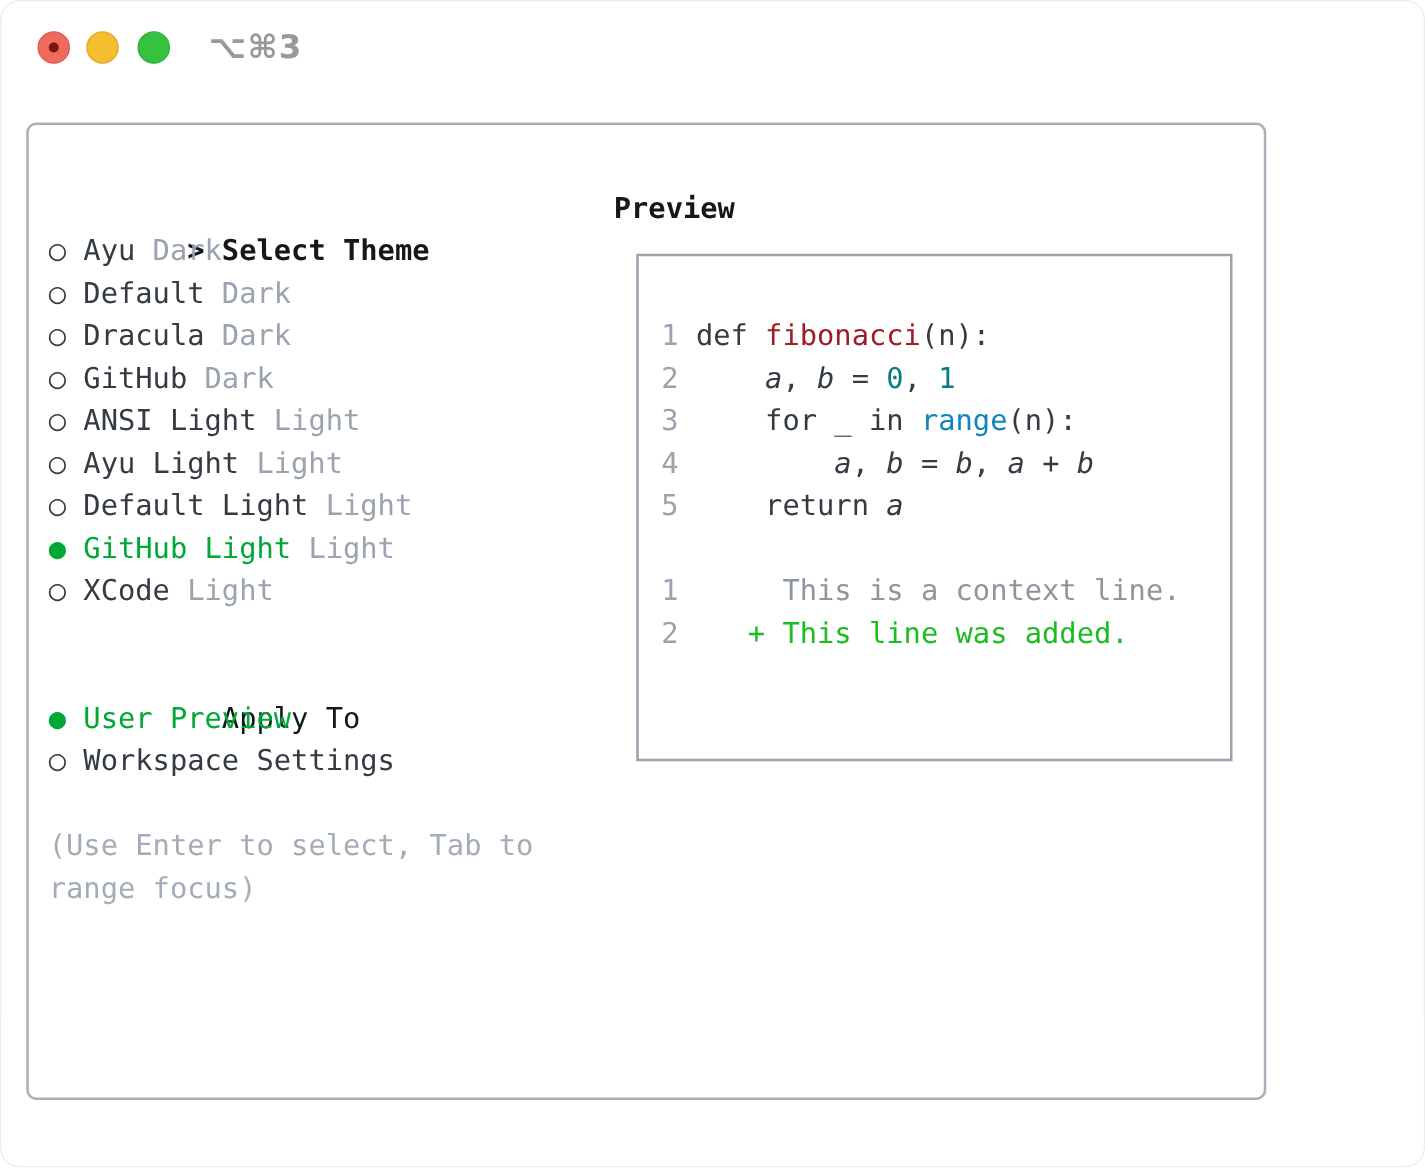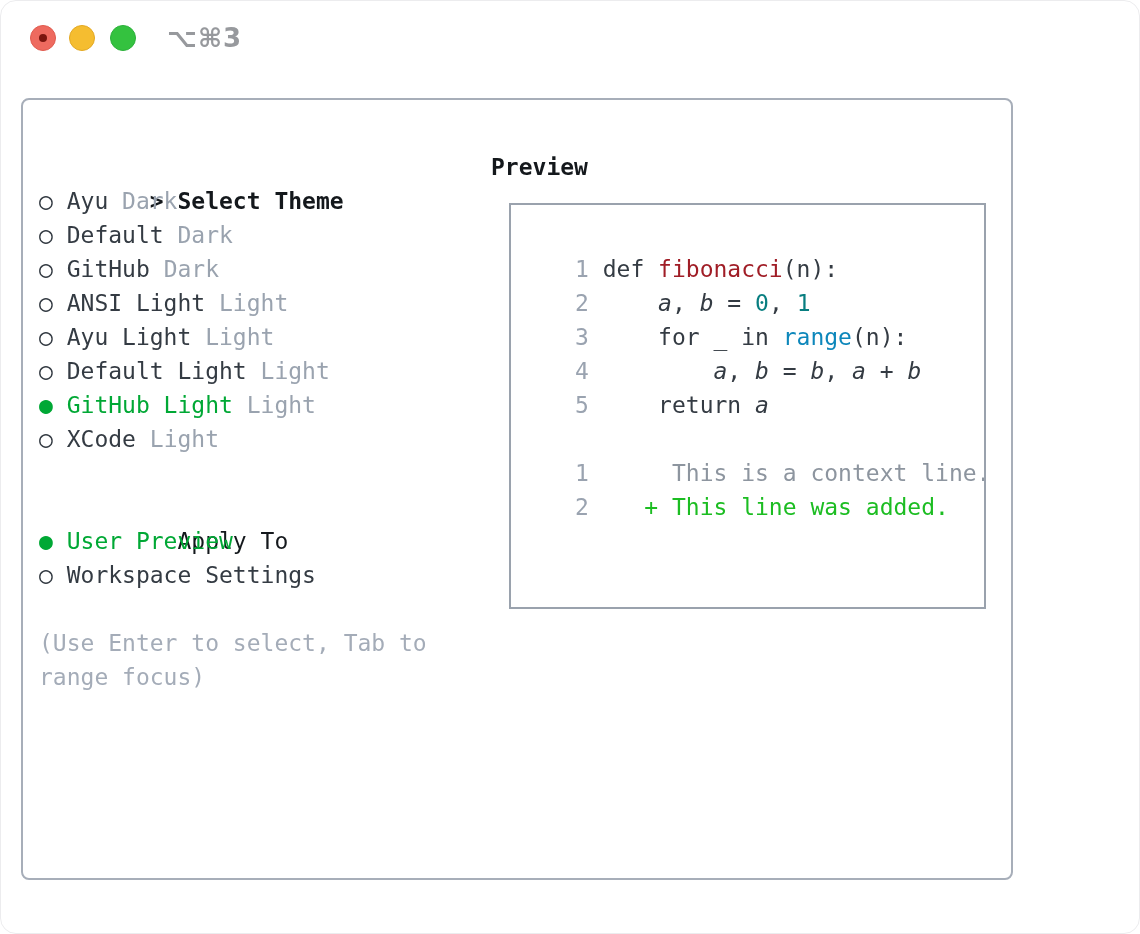--- a/index.html
+++ b/index.html
@@ -65,21 +65,21 @@
     font-size: 23px; line-height: 34px; font-weight: bold; color: var(--header_black);
   }
   .preview-box {
     position: absolute; left: 486px; top: 103px;
     width: 477px; height: 406px;
     border: 2px solid var(--box_border);
     background: #ffffff;
     padding: 47px 0 0 18px;
     overflow: hidden;
   }
-  .code-line { white-space: pre; font-size: 23px; line-height: 34px; height: 34px; margin-left: 46px; }
+  .code-line { white-space: pre; font-size: 23px; line-height: 34px; height: 34px; }
   .c-ln      { color: var(--line_number_gray); }
   .c-fg      { color: var(--text_dark); }
   .c-title   { color: var(--function_red); }
   .c-var     { color: var(--text_dark); font-style: italic; }
   .c-num     { color: var(--number_teal); }
   .c-builtin { color: var(--builtin_blue); }
   .c-context { color: var(--context_gray); text-align: center; }
   .c-deleted { color: var(--deleted_red); }
   .c-added   { color: var(--added_green); }
 </style>
@@ -98,20 +98,21 @@
   <div class="panel">
 
     <div class="left-col">
       <div class="mono-row hdr">
         <span class="marker">&gt;</span><span class="hdr-label">Select Theme</span>
       </div>
 
       <div id="theme-list">
           <div class="mono-row"><span class="marker">○</span><span class="name">Ayu</span><span class="variant">Dark</span></div>
           <div class="mono-row"><span class="marker">○</span><span class="name">Default</span><span class="variant">Dark</span></div>
+          <div class="mono-row"><span class="marker">○</span><span class="name">Dracula</span><span class="variant">Dark</span></div>
           <div class="mono-row"><span class="marker">○</span><span class="name">GitHub</span><span class="variant">Dark</span></div>
           <div class="mono-row"><span class="marker">○</span><span class="name">ANSI Light</span><span class="variant">Light</span></div>
           <div class="mono-row"><span class="marker">○</span><span class="name">Ayu Light</span><span class="variant">Light</span></div>
           <div class="mono-row"><span class="marker">○</span><span class="name">Default Light</span><span class="variant">Light</span></div>
           <div class="mono-row row-selected"><span class="marker">●</span><span class="name">GitHub Light</span><span class="variant">Light</span></div>
           <div class="mono-row"><span class="marker">○</span><span class="name">XCode</span><span class="variant">Light</span></div>
         </div>
 
       <div class="spacer"></div>
 

